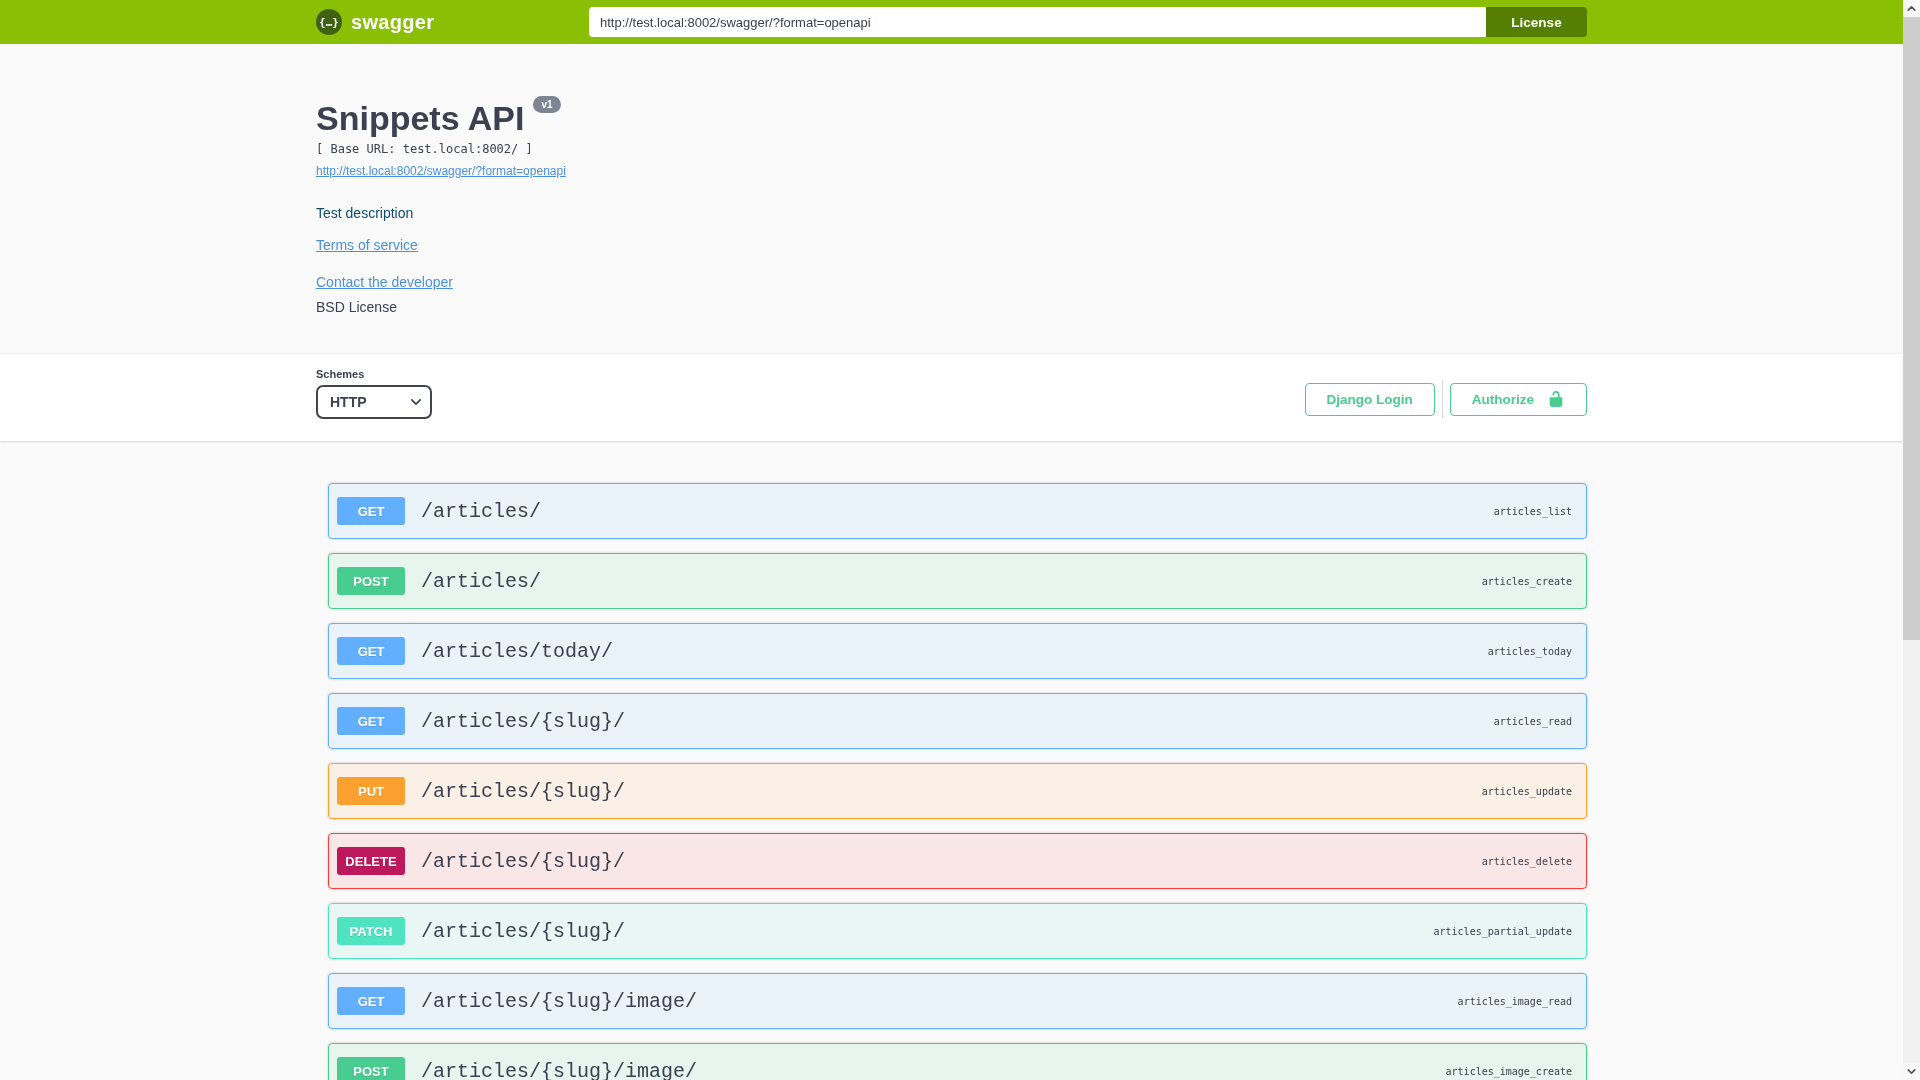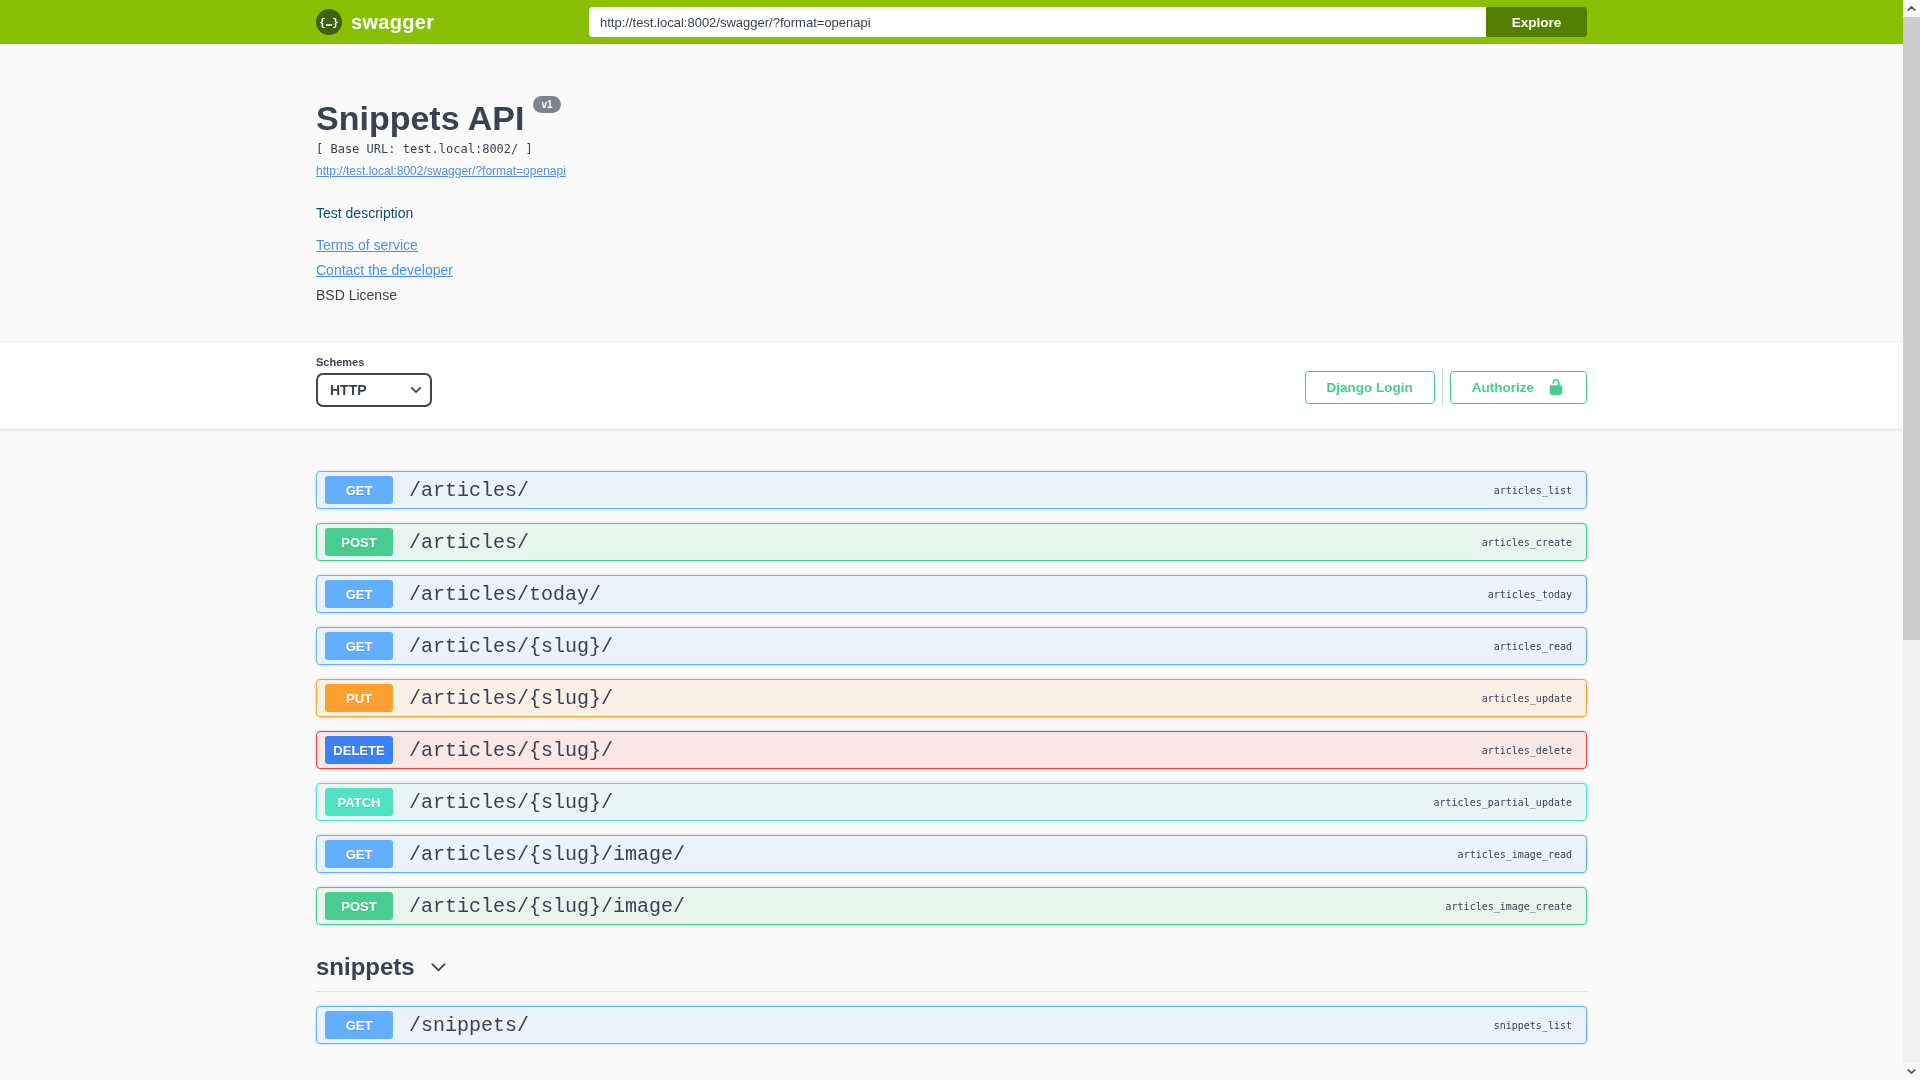--- a/index.html
+++ b/index.html
@@ -27,21 +27,21 @@
   .info-wrapper { padding: 54px 0 38px; }
   .api-title { font-size: 34px; line-height: 40px; font-weight: 700; color: #3b4151; }
   .version-badge { display: inline-block; background: #7d8492; color: #fff; font-size: 10px;
     font-weight: 700; padding: 3px 8px; border-radius: 50px; vertical-align: top; position: relative;
     top: -2px; margin-left: 9px; line-height: 11px; }
   .base-url { font-family: "DejaVu Sans Mono", monospace; font-size: 12px; color: #3b4151; margin-top: 4px; }
   .spec-link { display: inline-block; margin-top: 8px; font-size: 12px; color: #4990e2; text-decoration: underline; }
   .api-description { margin-top: 26px; font-size: 14px; color: #0c4a6e; }
   .info-link { display: table; font-size: 14px; color: #4990e2; text-decoration: underline; }
   .info-link.first { margin-top: 16px; }
-  .info-link.next { margin-top: 9px; }
+  .info-link.next { margin-top: 21px; }
   .license-text { margin-top: 9px; font-size: 14px; color: #3b4151; }
 
   
   .scheme-section { background: #fff; border-top: 1px solid #ececec; box-shadow: 0 1px 2px 0 rgba(0,0,0,.15); }
   .scheme-section .wrapper { padding: 14px 0 22px; display: flex; align-items: flex-end; justify-content: space-between; }
   .schemes-label { display: block; font-size: 11px; font-weight: 700; color: #3b4151; margin-bottom: 5px; }
   .select-wrap { position: relative; width: 116px; }
   .schemes-select { width: 100%; height: 34px; border: 2px solid #41444e; border-radius: 7px;
     font-weight: 700; font-size: 14px; color: #3b4151; padding: 0 28px 0 12px; background: #fff;
     appearance: none; -webkit-appearance: none; font-family: "Liberation Sans", sans-serif; }
@@ -51,31 +51,31 @@
     font-size: 13.5px; background: transparent; border-radius: 4px; padding: 0 21px;
     display: flex; align-items: center; gap: 13px; cursor: pointer; font-family: "Liberation Sans", sans-serif; }
   .auth-divider { width: 1px; height: 38px; background: #d9d9d9; margin: 0 7px; align-self: center; }
 
   
   .ops-wrapper { padding-top: 28px; }
   .op-section + .op-section { margin-top: 28px; }
   .section-header { display: flex; align-items: center; gap: 14px; padding-bottom: 10px;
     border-bottom: 1px solid #e1e2e5; cursor: pointer; }
   .section-title { font-size: 24px; line-height: 28px; font-weight: 700; color: #3b4151; }
-  .op-row { margin-top: 14px; height: 38px; border-radius: 4px; display: flex; align-items: center;
-    padding: 0 14px 0 8px; border: 1px solid; box-shadow: 0 0 3px rgba(0,0,0,.19); cursor: pointer; }
+  .op-row { margin-top: 14px; height: 56px; border-radius: 4px; display: flex; align-items: center;
+    padding: 0 14px 0 8px; border: 1px solid; box-shadow: 0 0 3px rgba(0,0,0,.19); cursor: pointer; margin-left: 12px; }
   .method-badge { min-width: 68px; height: 28px; border-radius: 3px; color: #fff; font-weight: 700;
     font-size: 13px; display: flex; align-items: center; justify-content: center; padding: 0 8px;
     text-shadow: 0 1px 0 rgba(0,0,0,.1); }
   .op-path { margin-left: 16px; font-family: Liberation Mono, monospace; font-size: 20px; color: #3b4151; }
   .op-id { margin-left: auto; font-family: "DejaVu Sans Mono", monospace; font-size: 10px; color: #3b4151; }
   .m-get    { background: #61affe; } .r-get    { background: rgba(97,175,254,.1);  border-color: #61affe; }
   .m-post   { background: #49cc90; } .r-post   { background: rgba(73,204,144,.1);  border-color: #49cc90; }
   .m-put    { background: #fca130; } .r-put    { background: rgba(252,161,48,.1);  border-color: #fca130; }
-  .m-delete { background: #3b82f6; } .r-delete { background: rgba(249,62,62,.1);   border-color: #f93e3e; }
+  .m-delete { background: #be185d; } .r-delete { background: rgba(249,62,62,.1);   border-color: #f93e3e; }
   .m-patch  { background: #50e3c2; } .r-patch  { background: rgba(80,227,194,.1);  border-color: #50e3c2; }
 
   
   .scrollbar { position: fixed; top: 0; right: 0; width: 17px; height: 1080px; background: #f0f0f0; z-index: 20; }
   .scroll-btn { position: absolute; left: 0; width: 17px; height: 17px; background: #f8f8f8;
     display: flex; align-items: center; justify-content: center; cursor: pointer; }
   .scroll-btn.up { top: 0; } .scroll-btn.down { bottom: 0; }
   .scroll-thumb { position: absolute; top: 17px; left: 0; width: 17px; height: 623px; background: #cdcdcd; cursor: pointer; }
 </style>
 </head>
@@ -84,21 +84,21 @@
 <div class="page">
 
   <div class="topbar">
     <div class="wrapper">
       <a class="logo" href="#">
         <span class="logo-circle">{…}</span>
         <span class="logo-text">swagger</span>
       </a>
       <div class="url-group">
         <input class="url-input" type="text" value="http://test.local:8002/swagger/?format=openapi" style="">
-        <button class="explore-btn">Explore</button>
+        <button class="explore-btn">License</button>
       </div>
     </div>
   </div>
 
   <div class="info-section">
     <div class="wrapper info-wrapper">
       <h1 class="api-title"><span>Snippets API</span><span class="version-badge">v1</span></h1>
       <div class="base-url">[ Base URL: test.local:8002/ ]</div>
       <a class="spec-link" href="#">http://test.local:8002/swagger/?format=openapi</a>
       <div class="api-description">Test description</div>

